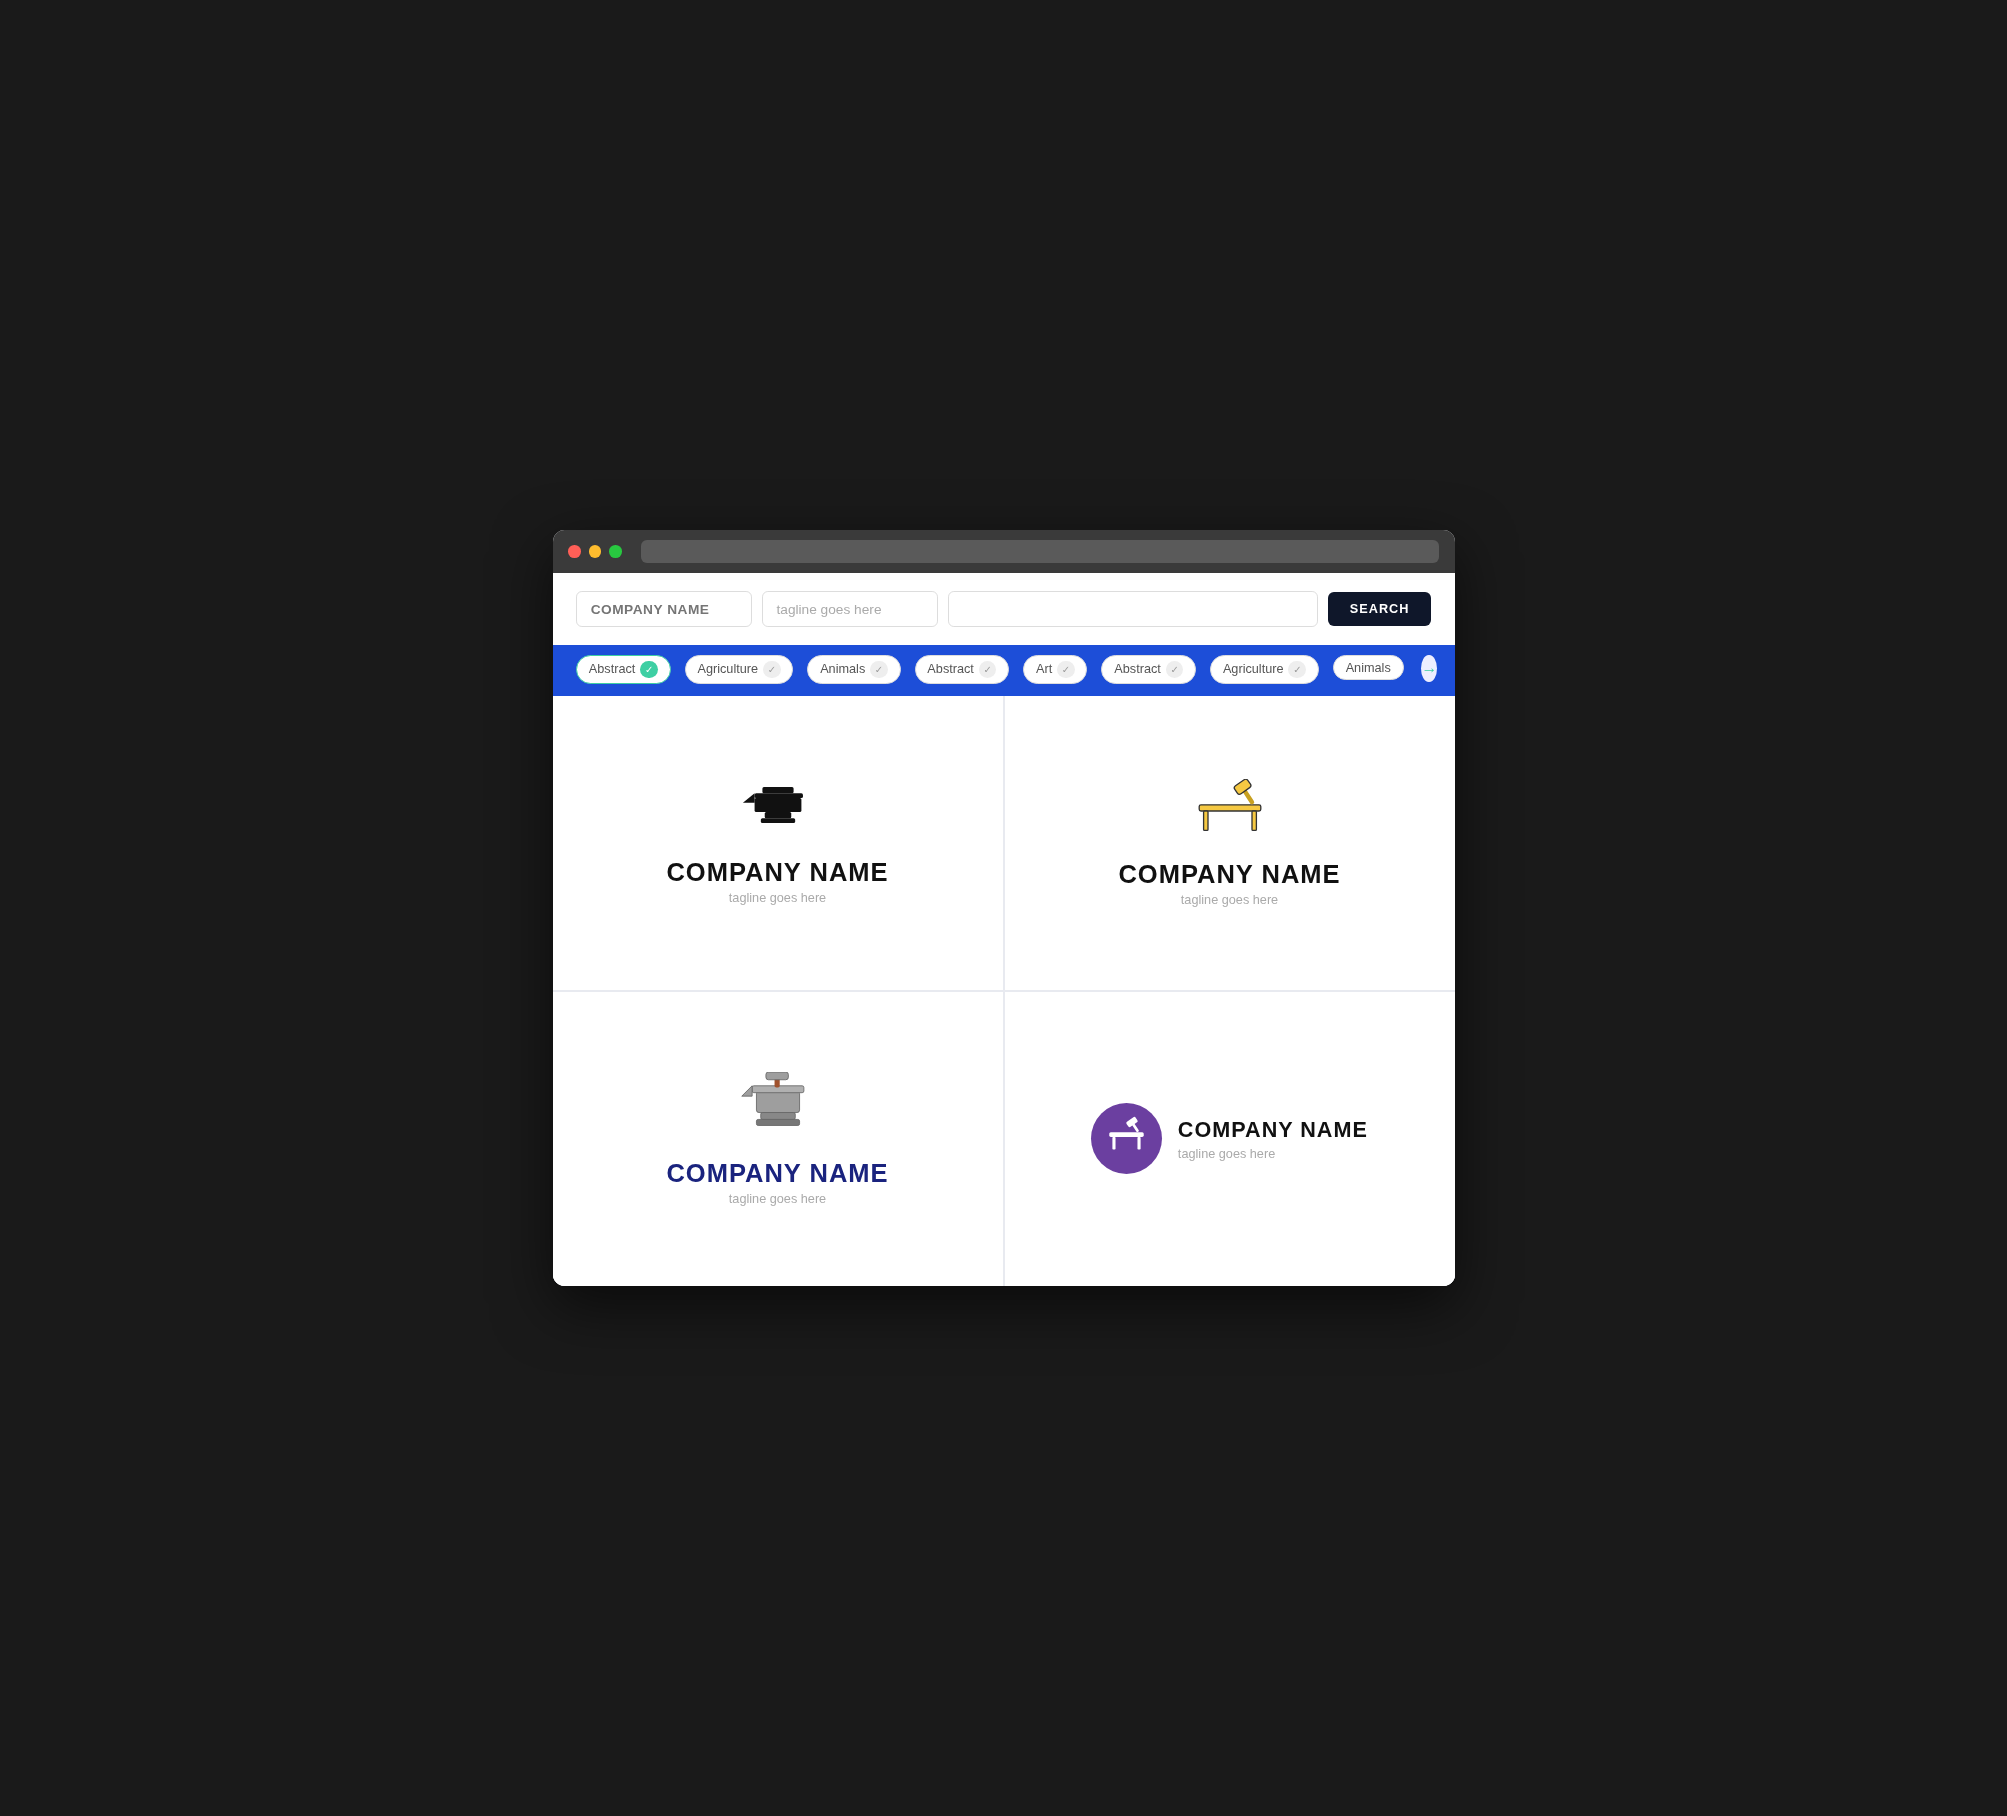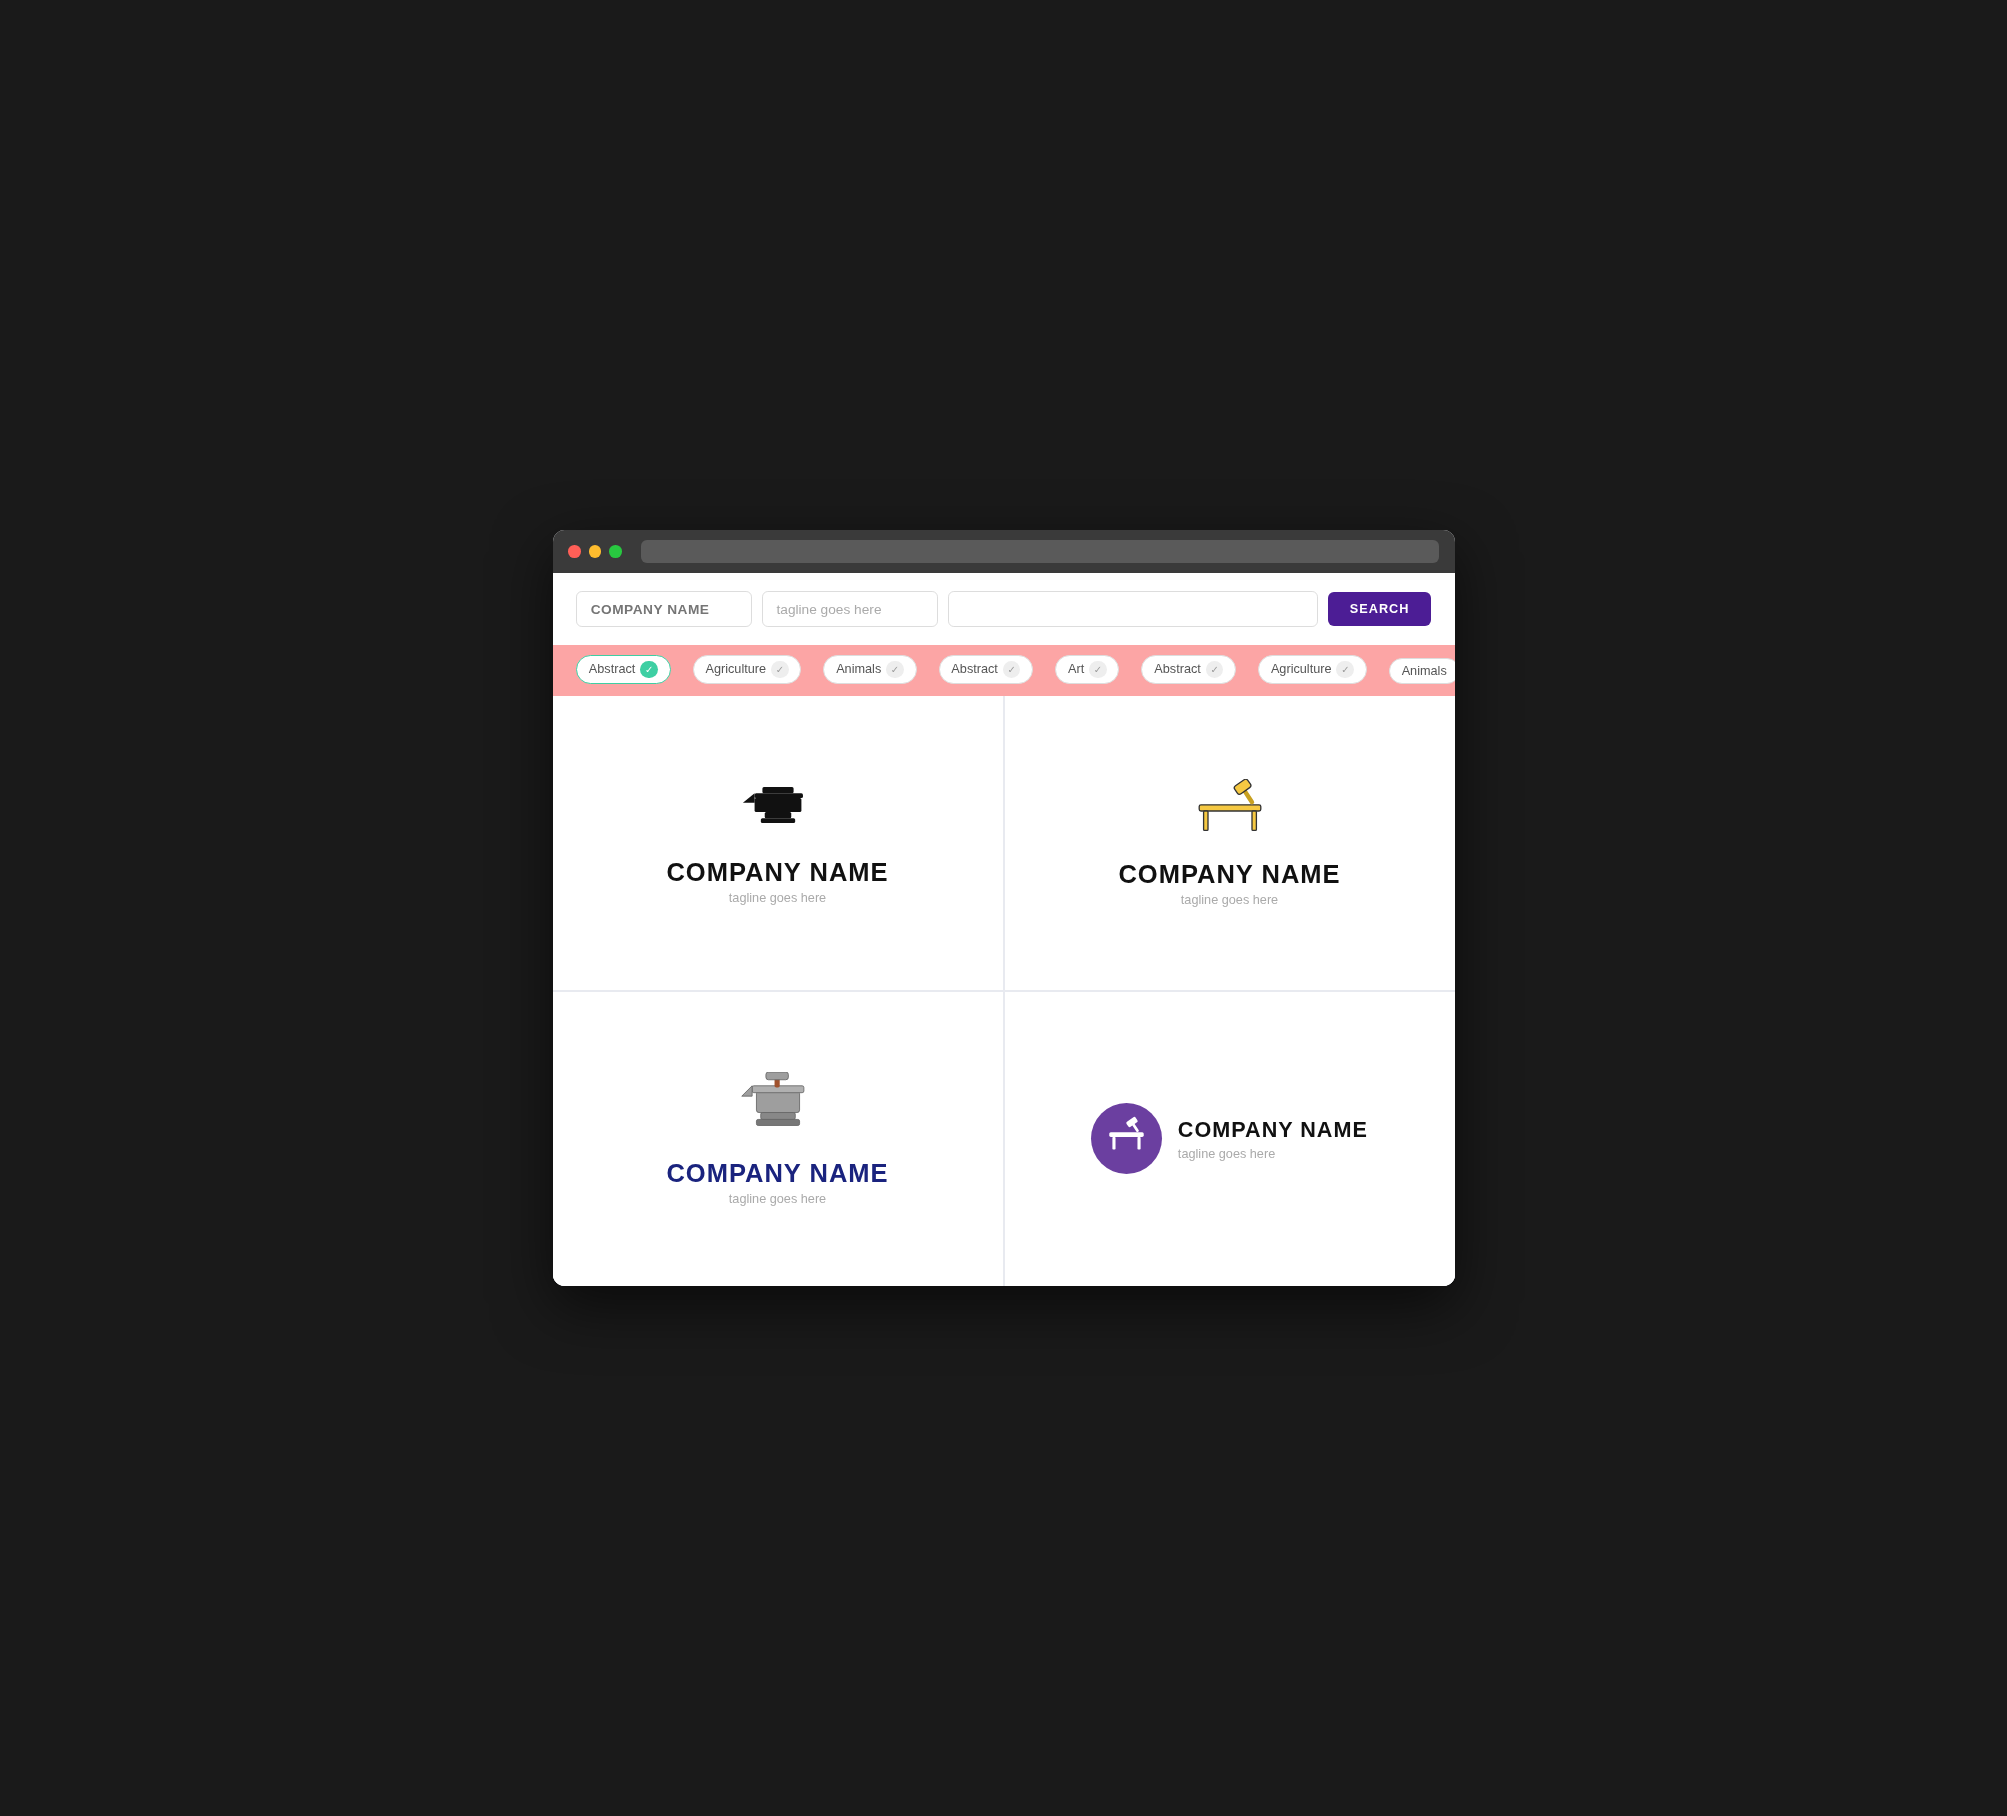--- a/index.html
+++ b/index.html
@@ -90,38 +90,38 @@
     .search-bar input:nth-child(2) {
       width: 176px;
       color: #aaa;
     }
 
     .search-bar input:nth-child(3) {
       flex: 1;
     }
 
     .search-btn {
-      background: #4c1d95;
+      background: #0f172a;
       color: #fff;
       border: none;
       border-radius: 5.9px;
       padding: 9.8px 21.6px;
       font-size: 12.7px;
       font-weight: 700;
       letter-spacing: 1px;
       cursor: pointer;
       white-space: nowrap;
     }
 
     .filter-bar {
       display: flex;
-      align-items: flex-end;
+      align-items: flex-start;
       padding: 9.8px 23.5px 11.8px;
-      gap: 22px;
-      background: #fca5a5;
+      gap: 14px;
+      background: #1d4ed8;
       overflow: hidden;
     }
 
     .filter-chip {
       display: flex;
       align-items: center;
       gap: 4.9px;
       border: 1.5px solid #ddd;
       border-radius: 19.6px;
       padding: 4.9px 11.8px;

